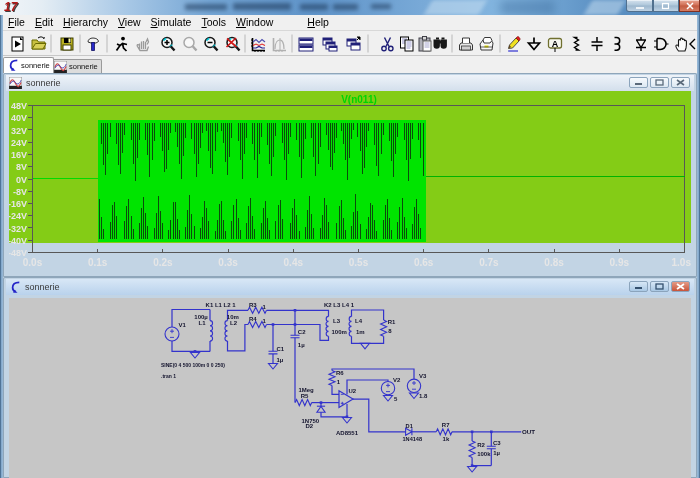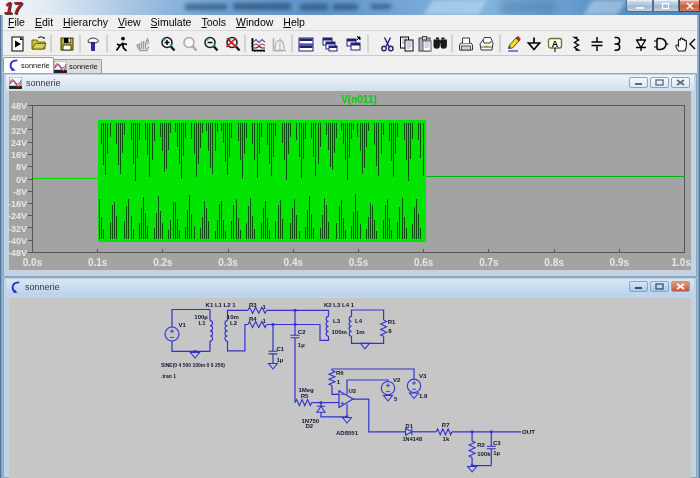--- a/index.html
+++ b/index.html
@@ -1,43 +1,43 @@
 <!DOCTYPE html>
 <html><head><meta charset="utf-8"><style>
 * {margin:0;padding:0;box-sizing:border-box}
 body {width:700px;height:478px;overflow:hidden;font-family:"Liberation Sans",sans-serif;background:#e8eef5;position:relative}
 #titlebar {position:absolute;left:0;top:0;width:700px;height:15px;
  background:linear-gradient(90deg,#f2f5f8 0%,#e4edf4 6%,#a8c8e6 18%,#74a5d4 30%,#5f93c8 45%,#78a9d7 60%,#83b5df 72%,#5b90c3 86%,#4e85b9 100%);overflow:hidden}
 #titlebar .smudge {position:absolute;background:#1e3a5c;filter:blur(2px);opacity:.6}
 #titlebar .streak {position:absolute;background:#cfe4f4;filter:blur(2px);opacity:.5}
 #apptitle {position:absolute;left:30px;top:1px;font-size:13px;color:#101010}
-#appico {position:absolute;left:4px;top:0px;width:14px;height:14px;font-size:16px;font-weight:bold;color:#b01818;font-style:italic;text-shadow:1px 1px 0 #404040}
+#appico {position:absolute;left:4px;top:0px;width:14px;height:14px;font-size:12px;font-weight:bold;color:#b01818;font-style:italic;text-shadow:1px 1px 0 #404040}
 #winbtns {position:absolute;right:0px;top:0;display:flex}
 .wb {width:27px;height:12px;border:1px solid #51708e;border-top:none;display:flex;align-items:center;justify-content:center;box-shadow:inset 0 1px 0 #ffffff80}
 .wb.min,.wb.max {background:linear-gradient(#d5e2ee,#aec6da 48%,#9cb6cd 52%,#bed2e4)}
 .wb.min {border-radius:0 0 0 3px}
 .wb.max {width:26px}
 .wb.cls {width:21px;background:linear-gradient(#e9a592,#d06e55 48%,#c25a40 52%,#d47c63);border-color:#813021}
 #menubar {position:absolute;left:3px;top:15px;width:694px;height:15px;background:#f0f0f0;font-size:10.5px;color:#000}
 .mi {display:inline-block;padding:1px 5px 0 5px}
-.mi-help {margin-left:0}
+.mi-help {margin-left:24px}
 #toolbar {position:absolute;left:3px;top:30px;width:694px;height:26px;background:#f0f0f0;border-top:1px solid #d8d8d8;border-bottom:1px solid #c8c8c8}
 #tabbar {position:absolute;left:3px;top:56px;width:694px;height:17px;background:#f0f0f0}
 .tab {position:absolute;top:1px;height:16px;font-size:7.5px;color:#111;display:flex;align-items:center;gap:2px;padding:0 3px;border:1px solid #9a9a9a;border-bottom:none;border-radius:2px 2px 0 0}
 .tab.active {background:#fff;z-index:2}
 .tab.inactive {background:#dcdcdc;top:3px;height:14px}
 #mdi {position:absolute;left:3px;top:73px;width:694px;height:405px;background:#b9cede}
 .child {position:absolute;border:1px solid #8fa6ba;background:#c2d4e4;border-radius:2px 2px 0 0}
 .ctitle {position:absolute;left:2px;top:1px;right:2px;height:16px;display:flex;align-items:center;gap:4px;padding-left:3px;font-size:9px;color:#3a3a3a}
 .cbtns {position:absolute;right:4px;top:2px;display:flex;gap:2px}
 .cb {width:19px;height:11px;border:1px solid #8ba4bc;border-radius:2px;background:linear-gradient(#f7fafd,#dce8f2);display:flex;align-items:center;justify-content:center}
 .cb svg {display:block}
 #wavewin {left:0px;top:0px;width:694px;height:204px}
 #wavewin .ctitle {background:linear-gradient(#eef3f9,#d3dfec)}
-#waveclient {position:absolute;left:5px;top:17px;width:682px;height:179px;background:#a3a3a3}
+#waveclient {position:absolute;left:5px;top:17px;width:682px;height:152px;background:#84cc16}
 #schwin {left:0px;top:204px;width:694px;height:201px}
 #schwin .ctitle {background:linear-gradient(#d8e7f6,#b9d2ec)}
 #schclient {position:absolute;left:5px;top:20px;width:682px;height:180px;background:#c6c6c6}
 .cb.acls {background:linear-gradient(#e49a86,#c8543a)}
 .cb.amin,.cb.amax {background:linear-gradient(#d7e7f6,#a9c8e4)}
 #bl,#br {position:absolute;top:15px;bottom:0;width:3px;background:linear-gradient(90deg,#2e5174,#7fa5c9 40%,#9cbcd9)}
 #br {background:linear-gradient(90deg,#9cbcd9,#7fa5c9 60%,#2e5174)}
 </style></head><body>
 <div id="titlebar">
  <div class="smudge" style="left:185px;top:4px;width:42px;height:6px"></div>

